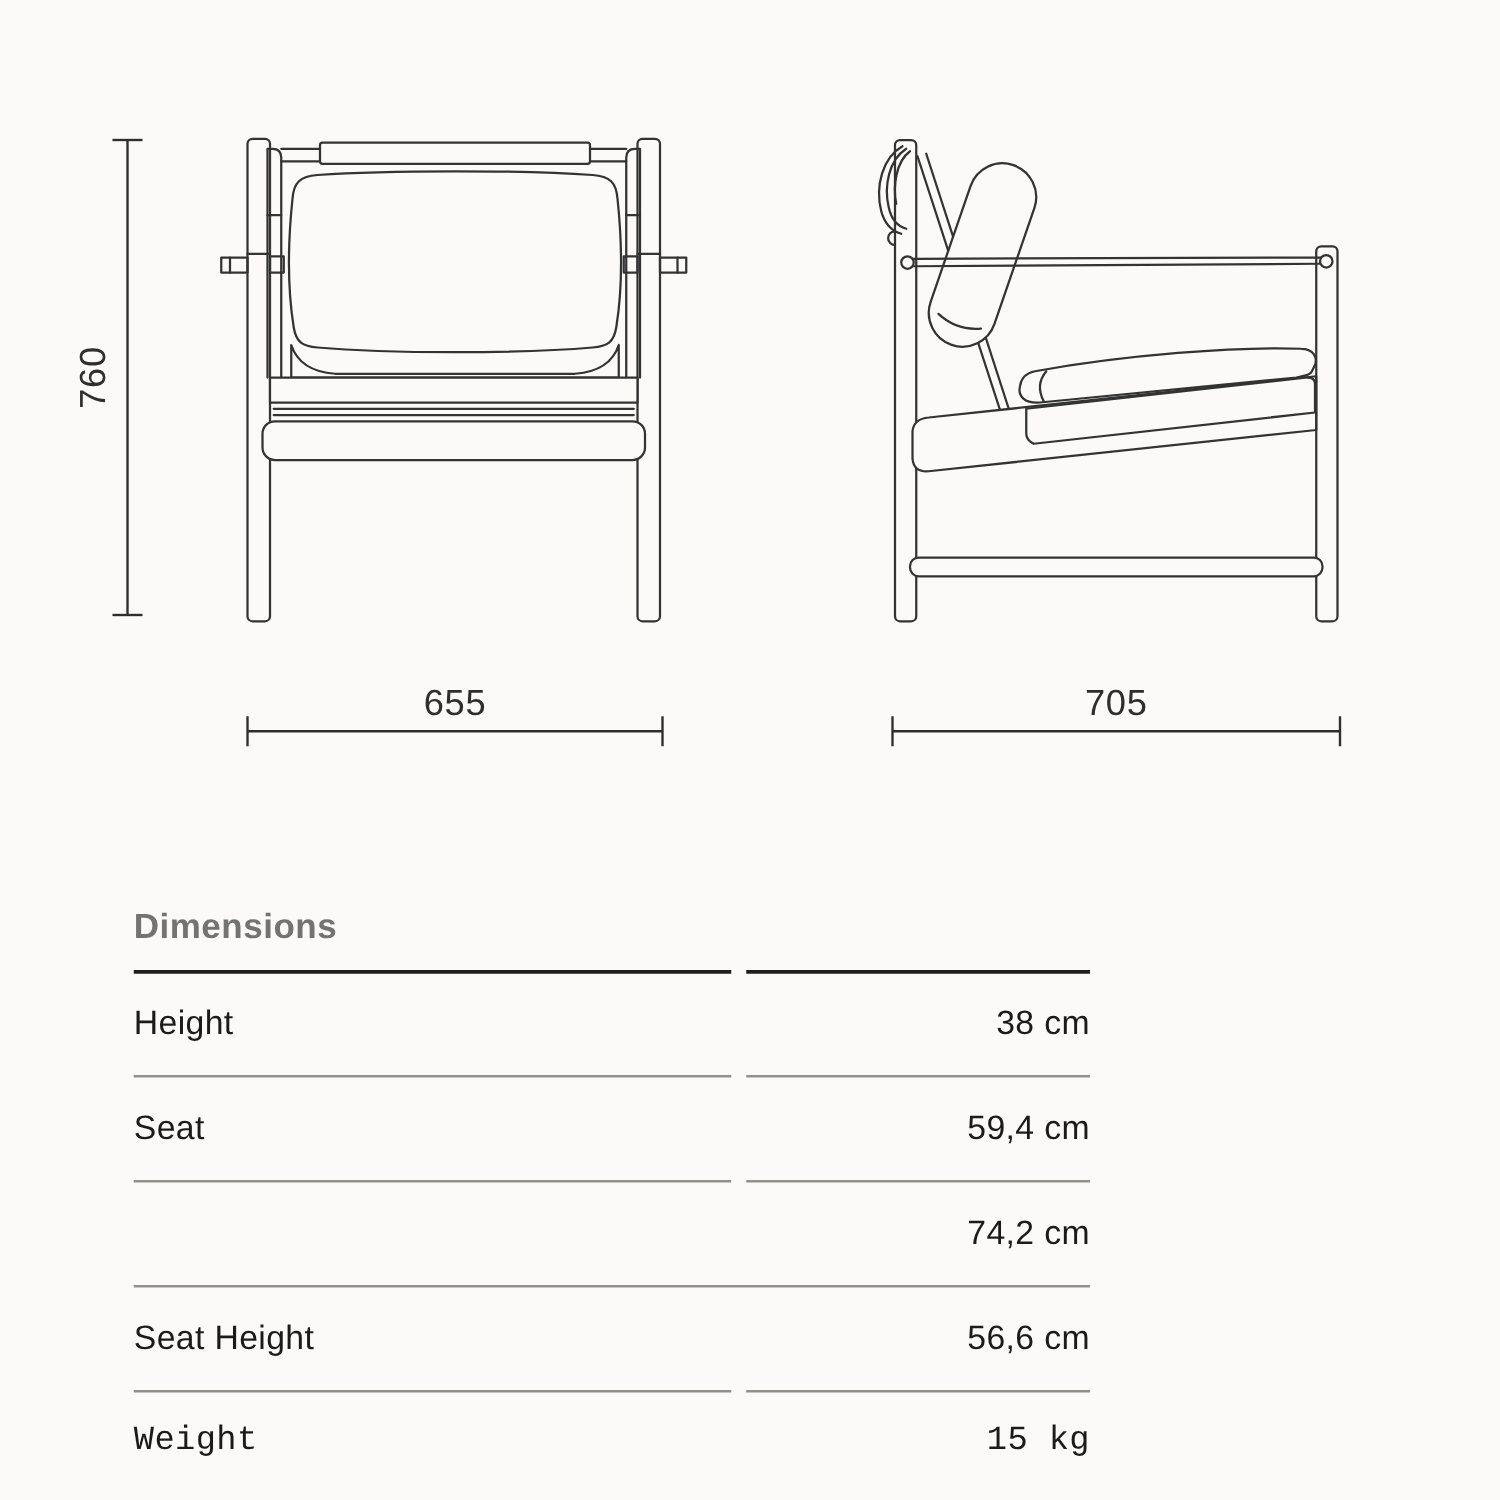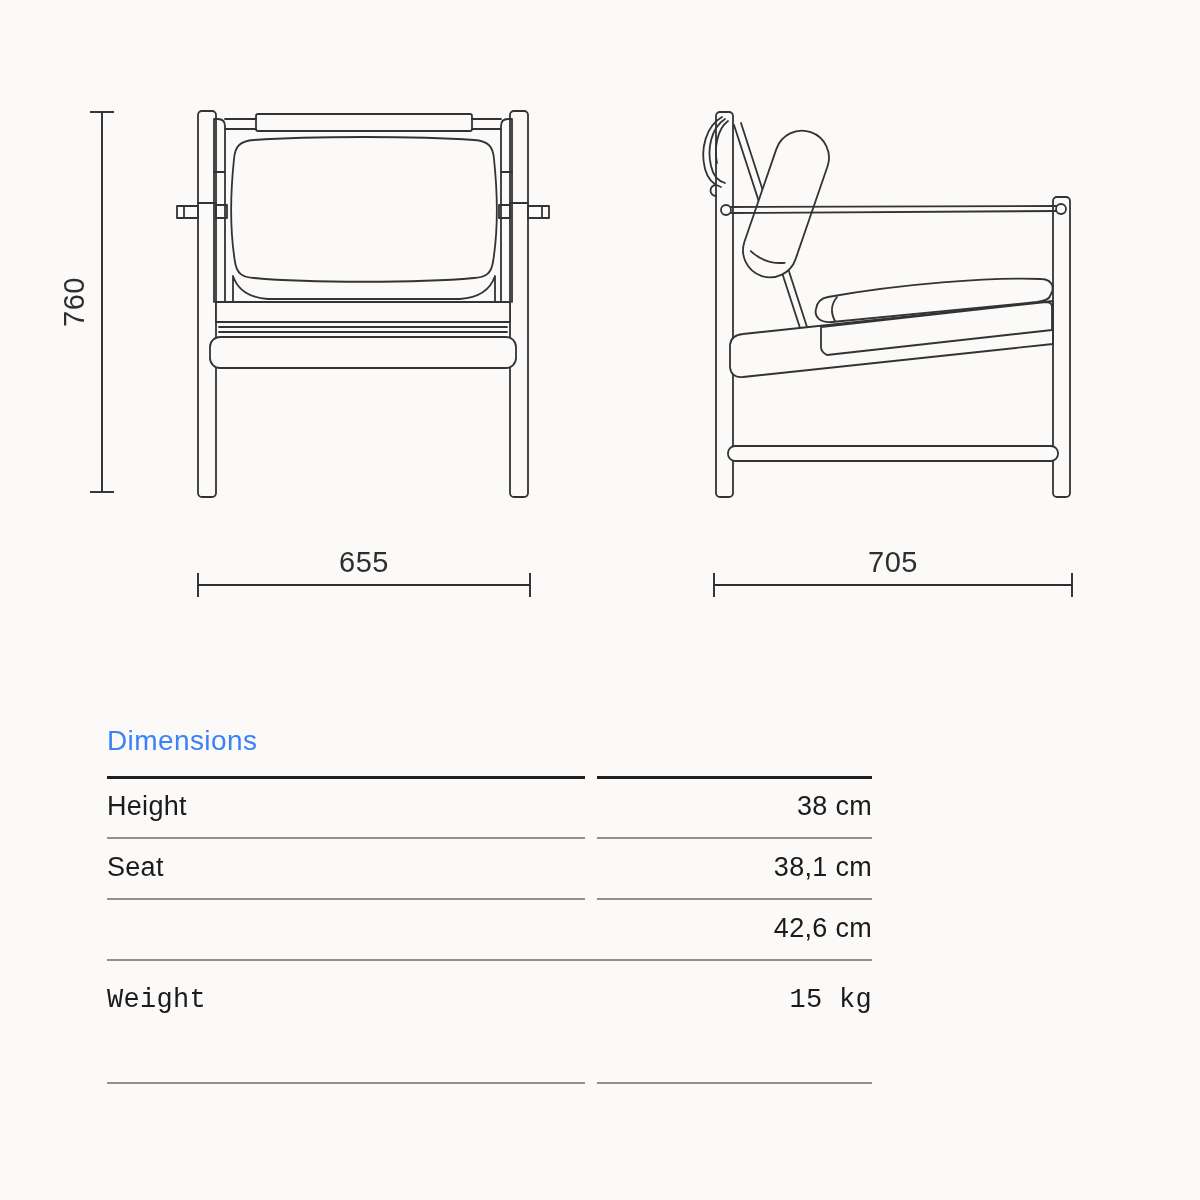--- a/index.html
+++ b/index.html
@@ -19,28 +19,28 @@
     fill: #2e2e2e; font-size: 29px; font-family: "Liberation Sans", sans-serif;
     letter-spacing: 0.5px;
   }
 
   .spec {
     position: absolute; left: 107px; top: 727px; width: 765px;
     color: #1b1b1b;
   }
   .spec-title {
     margin: 0 0 21px 0;
-    font-size: 28px; font-weight: 400; letter-spacing: 0.4px; line-height: 1;
-    color: #3b82f6;
+    font-size: 28px; font-weight: 700; letter-spacing: 0.4px; line-height: 1;
+    color: #737373;
   }
   .rule-row { display: flex; gap: 12px; height: 0; }
   .rule-row .seg { border-bottom: 3px solid #1f1f1f; }
   .rule-row .seg.a { width: 478px; }
   .rule-row .seg.b { flex: 1; }
-  .spec-row { display: flex; gap: 12px; height: 61px; font-size: 27px; letter-spacing: 0.3px; }
+  .spec-row { display: flex; gap: 12px; height: 84px; font-size: 27px; letter-spacing: 0.3px; }
   .spec-row .cell {
     display: flex; align-items: center; height: 100%;
     border-bottom: 2px solid #93908b;
   }
   .spec-row .c1 { width: 478px; }
   .spec-row .c2 { flex: 1; justify-content: flex-end; }
   .spec-row:last-child { height: 97px; font-family: Liberation Mono, monospace; }
   .spec-row:last-child .cell { align-items: flex-start; padding-top: 26px; }
 </style>
 </head>
@@ -181,22 +181,26 @@
     <div class="seg a"></div>
     <div class="seg b"></div>
   </div>
 
   <div class="spec-row">
     <div class="cell c1">Height</div>
     <div class="cell c2">38 cm</div>
   </div>
   <div class="spec-row">
     <div class="cell c1">Seat</div>
-    <div class="cell c2">38,1 cm</div>
-  </div>
-  <div class="spec-row">
-    <div class="cell c2">42,6 cm</div>
+    <div class="cell c2">59,4 cm</div>
+  </div>
+  <div class="spec-row">
+    <div class="cell c2">74,2 cm</div>
+  </div>
+  <div class="spec-row">
+    <div class="cell c1">Seat Height</div>
+    <div class="cell c2">56,6 cm</div>
   </div>
   <div class="spec-row">
     <div class="cell c1">Weight</div>
     <div class="cell c2">15 kg</div>
   </div>
 </div>
 
 </body></html>

